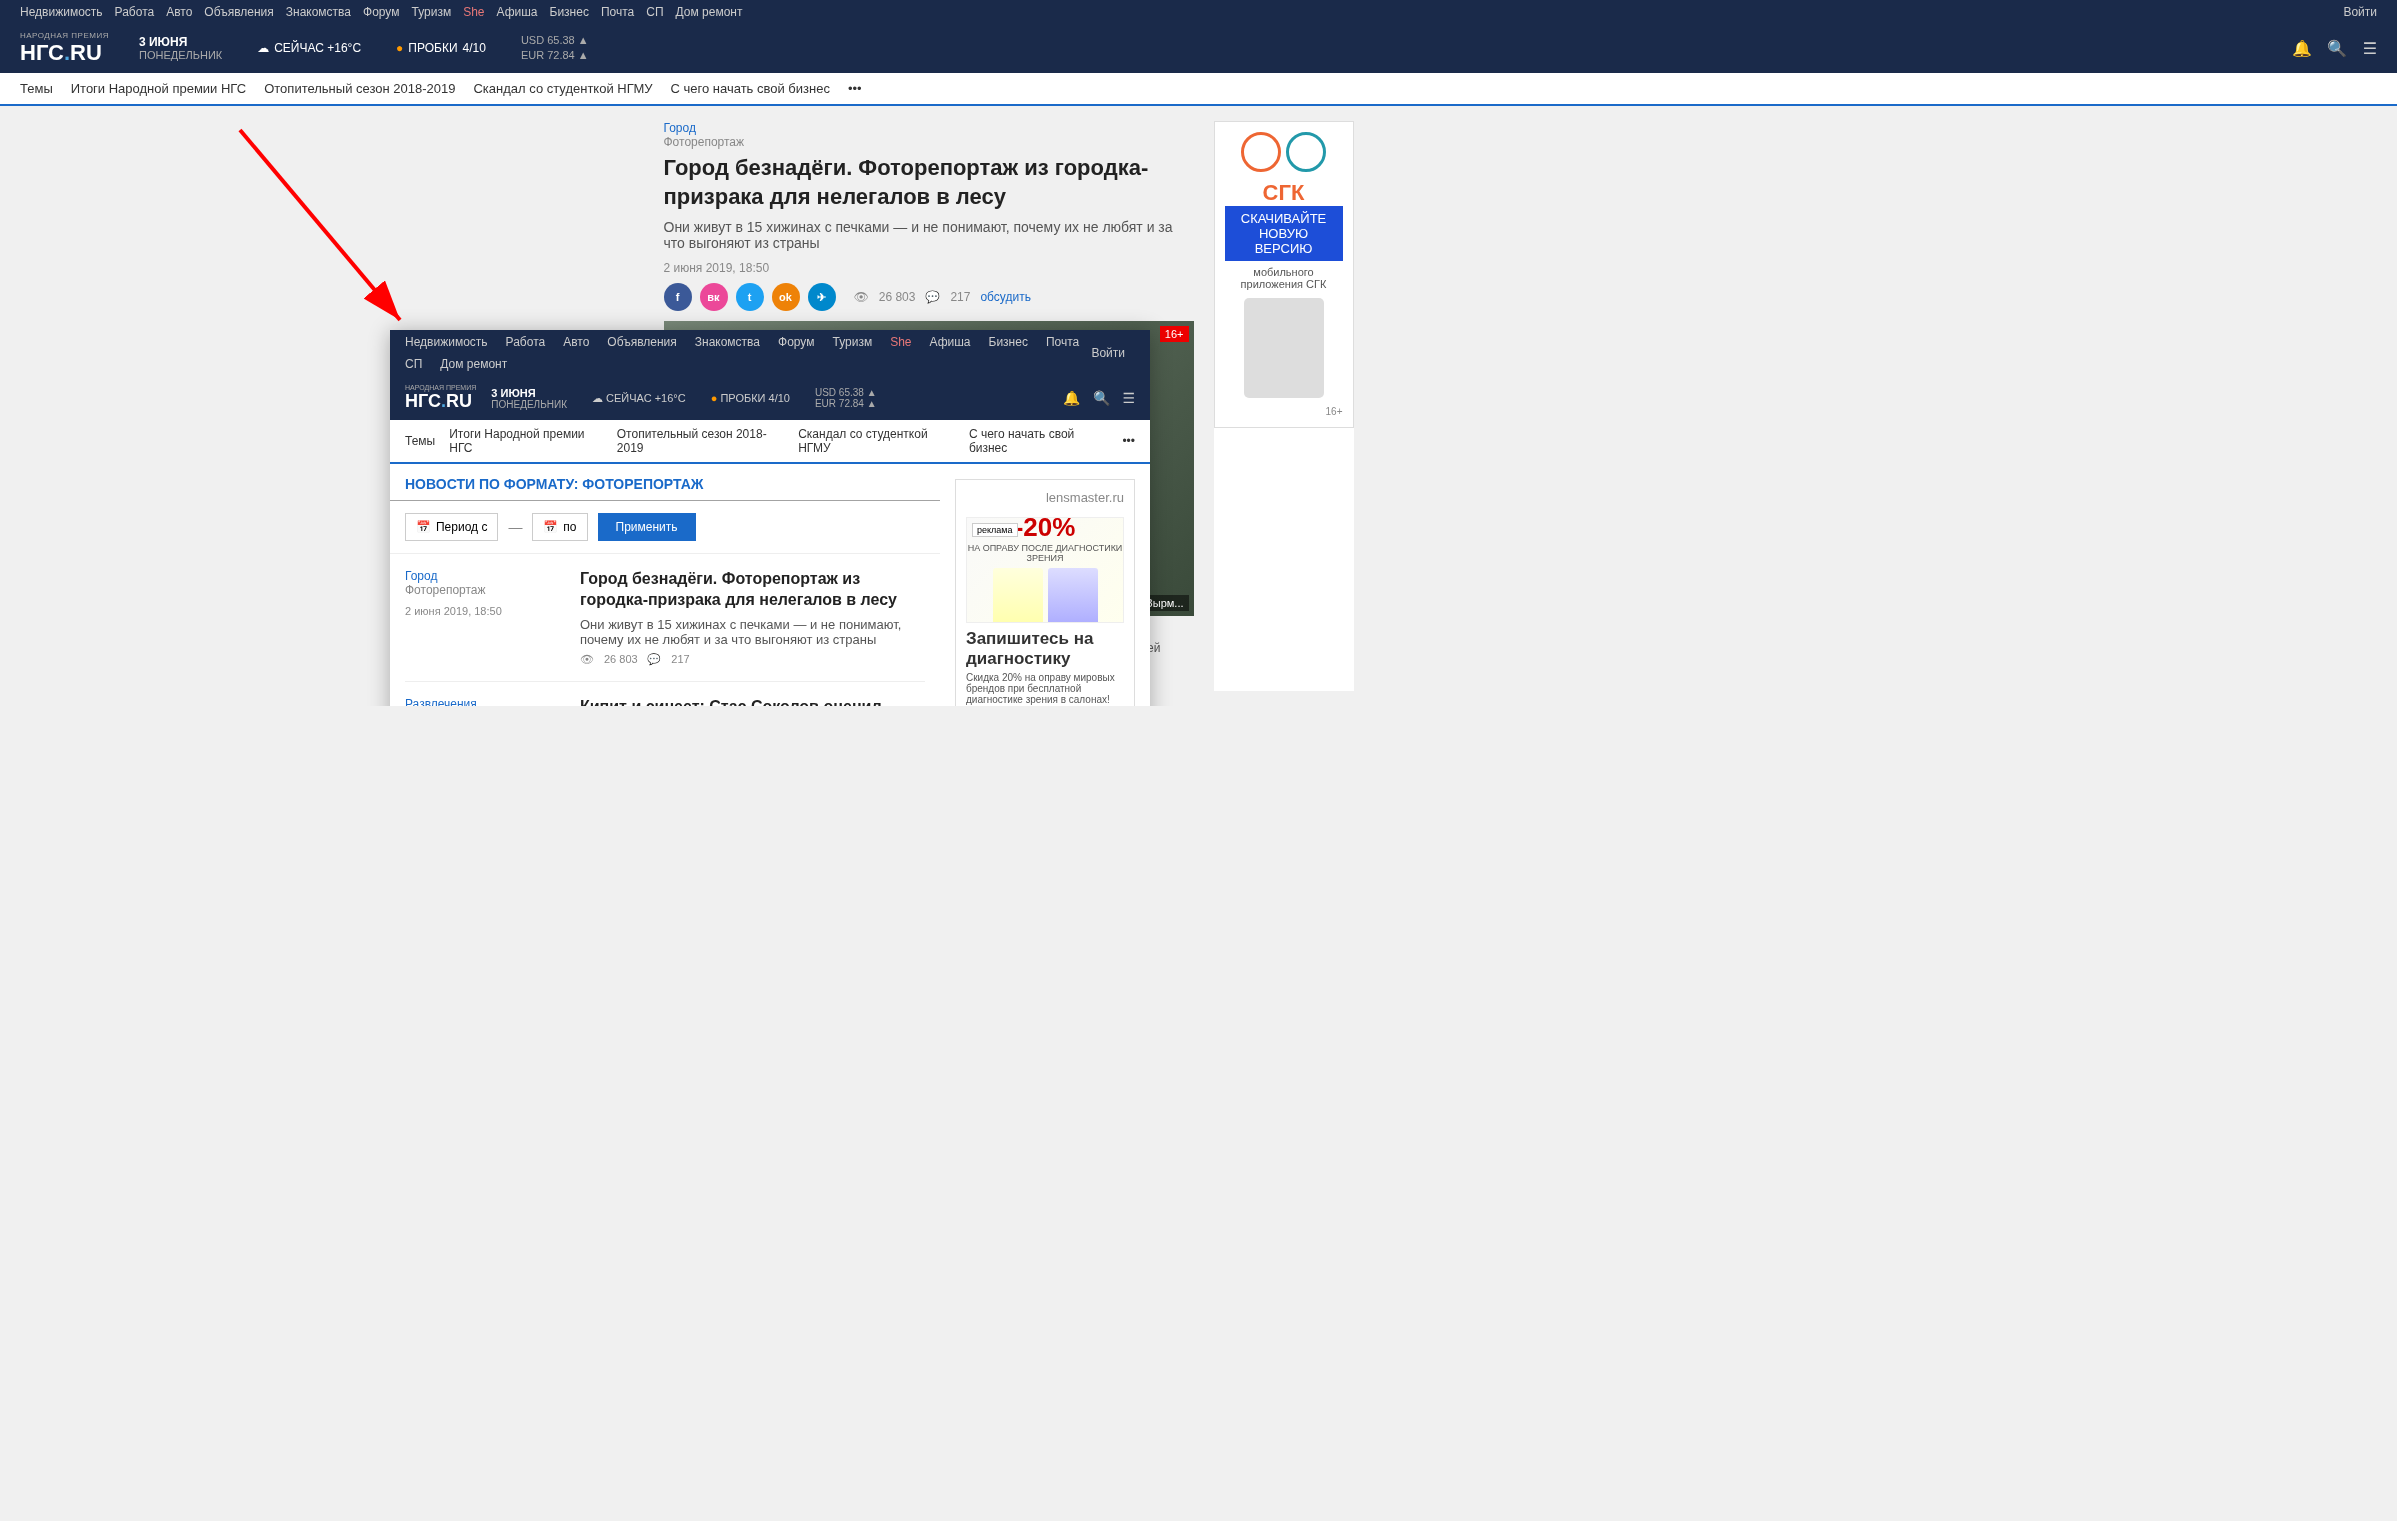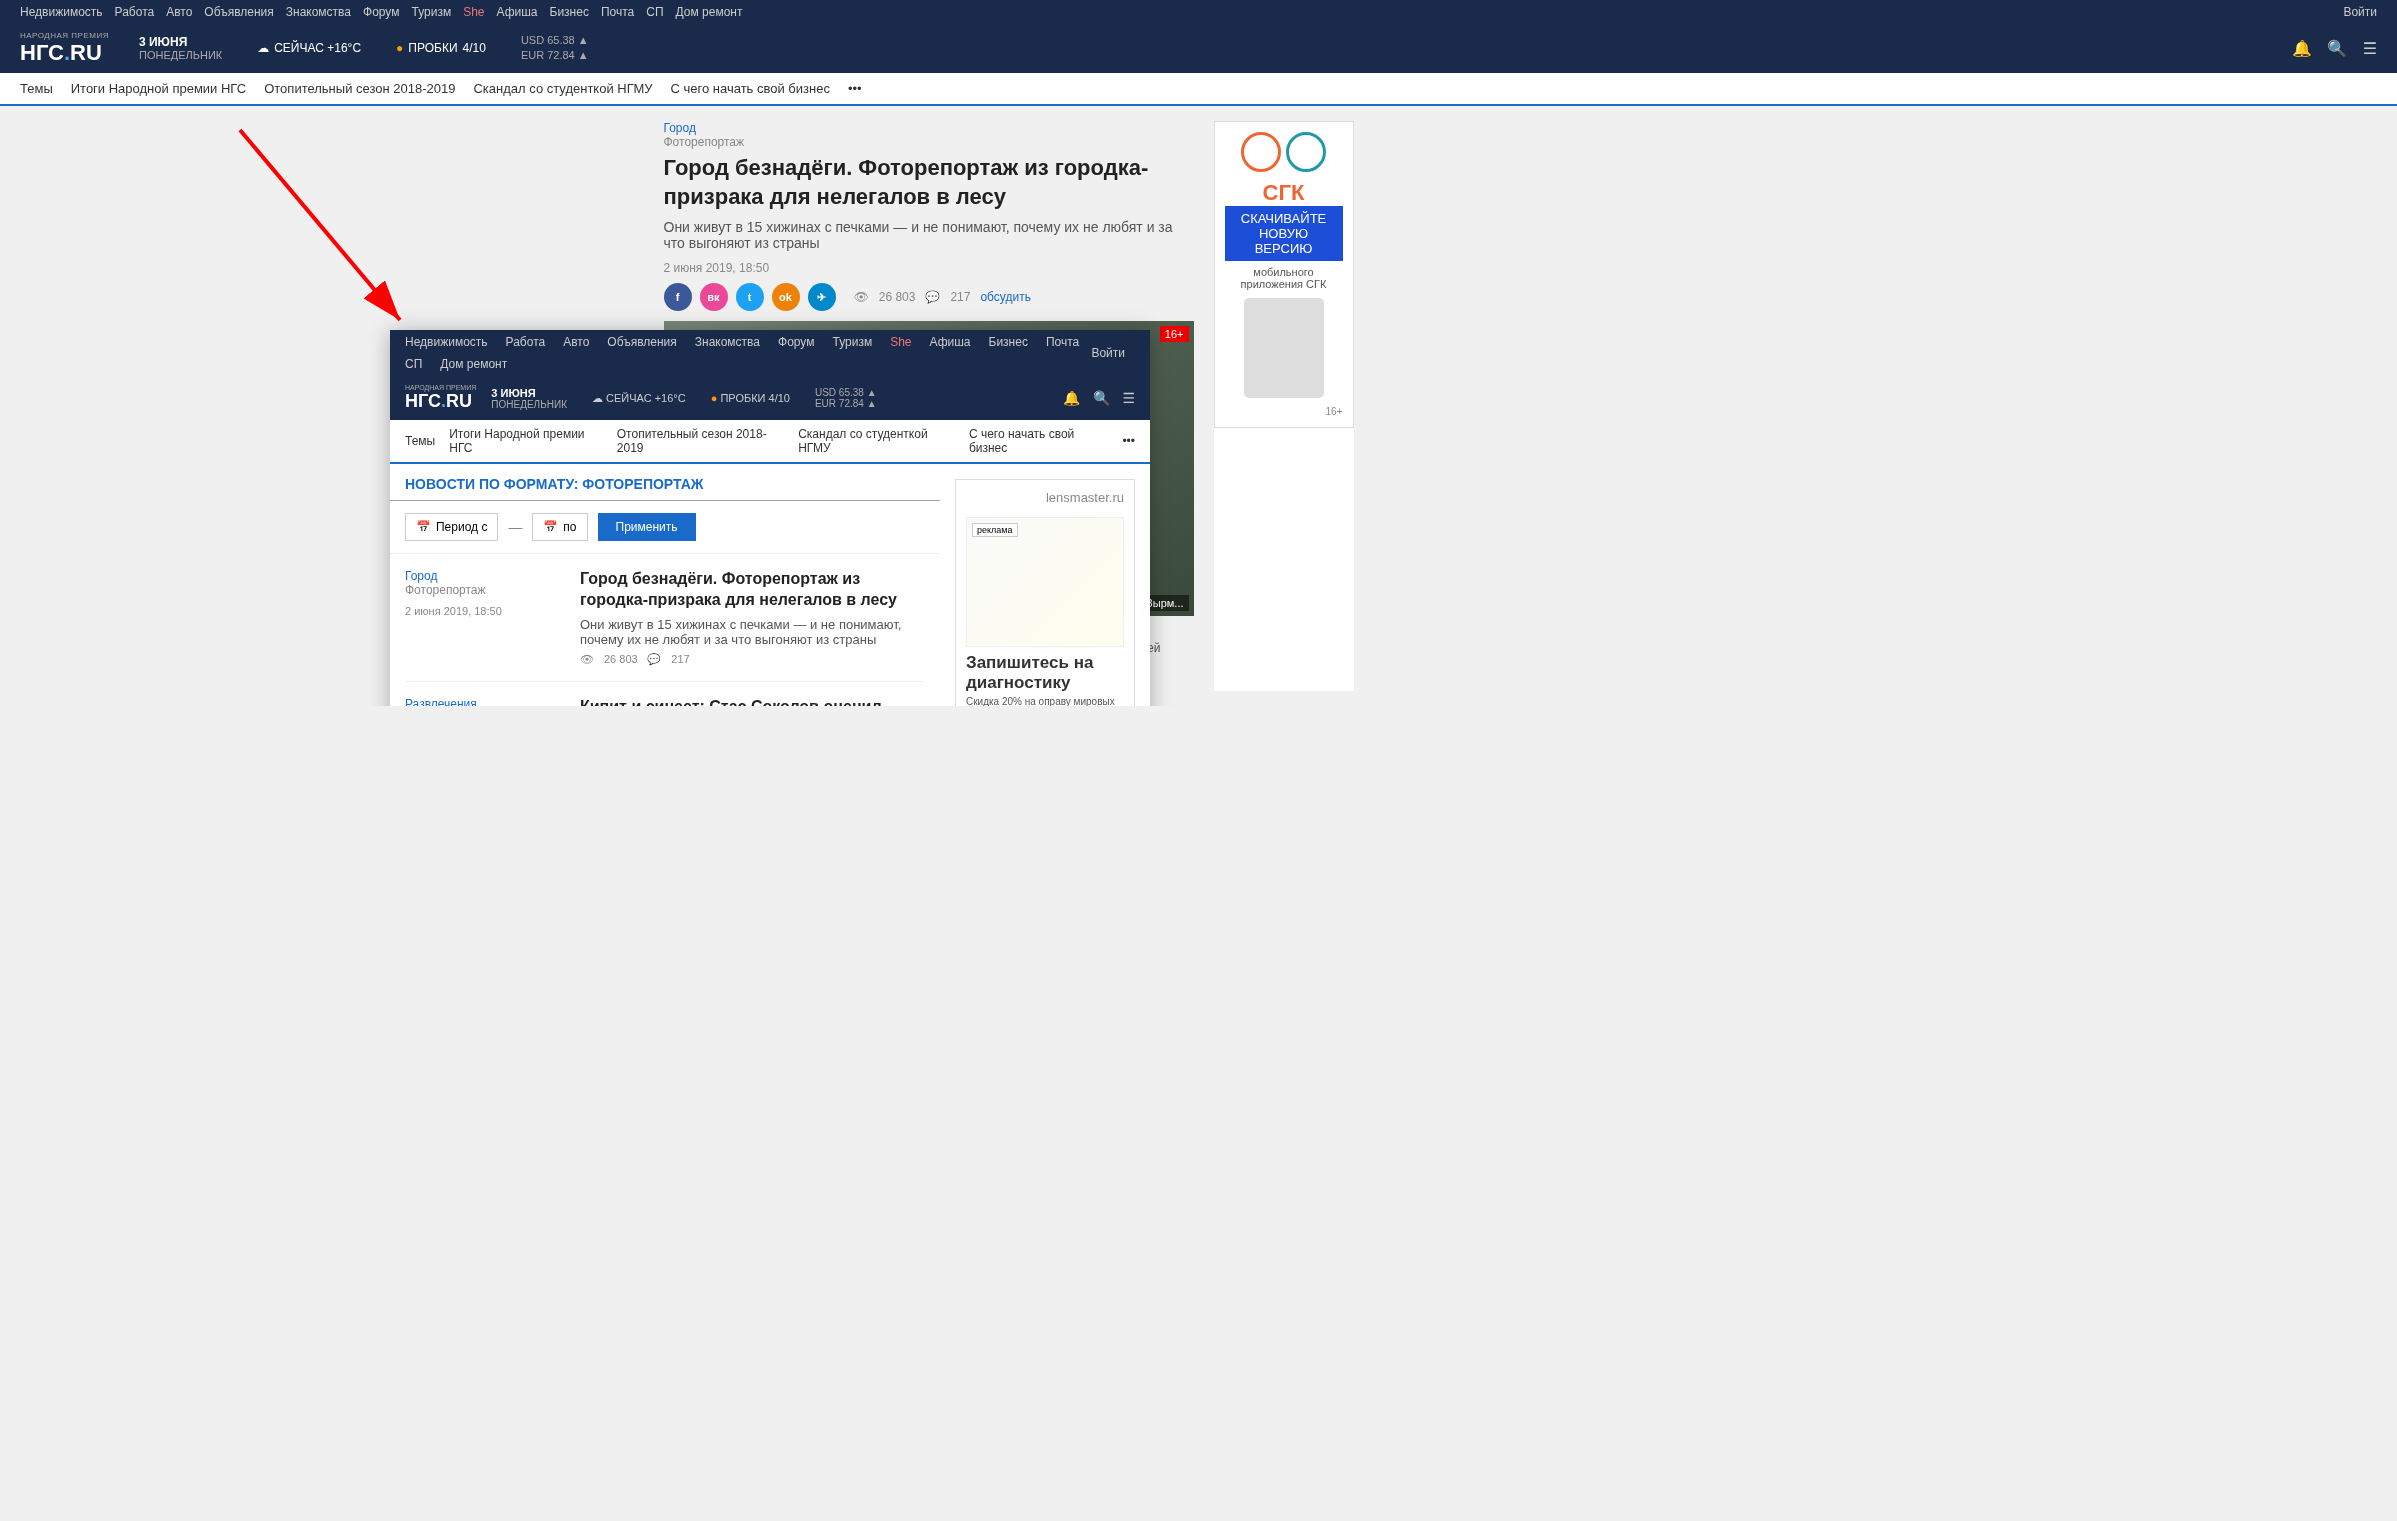--- a/index.html
+++ b/index.html
@@ -212,21 +212,21 @@
     .oa-right { flex: 1; }
     .oa-title { font-size: 16px; font-weight: bold; color: #222; margin-bottom: 6px; line-height: 1.3; }
     .oa-desc { font-size: 13px; color: #555; margin-bottom: 6px; }
     .oa-stats { display: flex; gap: 10px; font-size: 11px; color: #888; }
 
     
     .overlay-right { flex: 0 0 210px; padding: 15px; }
     .ad-right { background: white; border: 1px solid #ddd; padding: 10px; margin-bottom: 15px; }
     .ad-right-img {
       width: 100%;
-      height: 130px;
+      height: 106px;
       background: linear-gradient(135deg, #f9f9f9 0%, #ffe 100%);
       border: 1px solid #eee;
       overflow: hidden;
       position: relative;
       display: flex;
       align-items: center;
       justify-content: center;
     }
     .ad-cta-btn { background: #f5f5f5; border: 1px solid #ccc; padding: 5px 10px; font-size: 11px; width: 100%; cursor: pointer; margin-top: 8px; }
 
@@ -509,20 +509,28 @@
 
         </div>
       </div>
 
       <div class="overlay-right">
 
         <div class="ad-right">
           <div style="font-size:13px;color:#888;margin-bottom:12px;text-align:right;">lensmaster.ru</div>
           <div class="ad-right-img">
             <div style="position:absolute;top:5px;left:5px;background:#fff;border:1px solid #ccc;font-size:9px;padding:1px 4px;">реклама</div>
+            <div style="display:flex;flex-direction:column;align-items:center;">
+              <div style="font-size:26px;font-weight:bold;color:#c00;">-20%</div>
+              <div style="font-size:9px;color:#555;text-align:center;">НА ОПРАВУ ПОСЛЕ ДИАГНОСТИКИ ЗРЕНИЯ</div>
+              <div style="display:flex;gap:5px;margin-top:5px;">
+                <div style="width:50px;height:60px;background:linear-gradient(#ffd,#ffa);border-radius:3px;"></div>
+                <div style="width:50px;height:60px;background:linear-gradient(#ddf,#aaf);border-radius:3px;"></div>
+              </div>
+            </div>
           </div>
           <div style="font-size:17px;font-weight:bold;color:#333;margin-top:6px;">Запишитесь на диагностику</div>
           <div style="font-size:10px;color:#555;margin-top:3px;">Скидка 20% на оправу мировых брендов при бесплатной диагностике зрения в салонах!</div>
           <div style="font-size:9px;color:#999;margin-top:2px;">Есть противопоказания, проконсульт...</div>
           <button class="ad-cta-btn">Подать заявку</button>
         </div>
 
         <div class="top5-section">
           <div class="top5-title">ТОП 5</div>
           <div class="top5-item">

